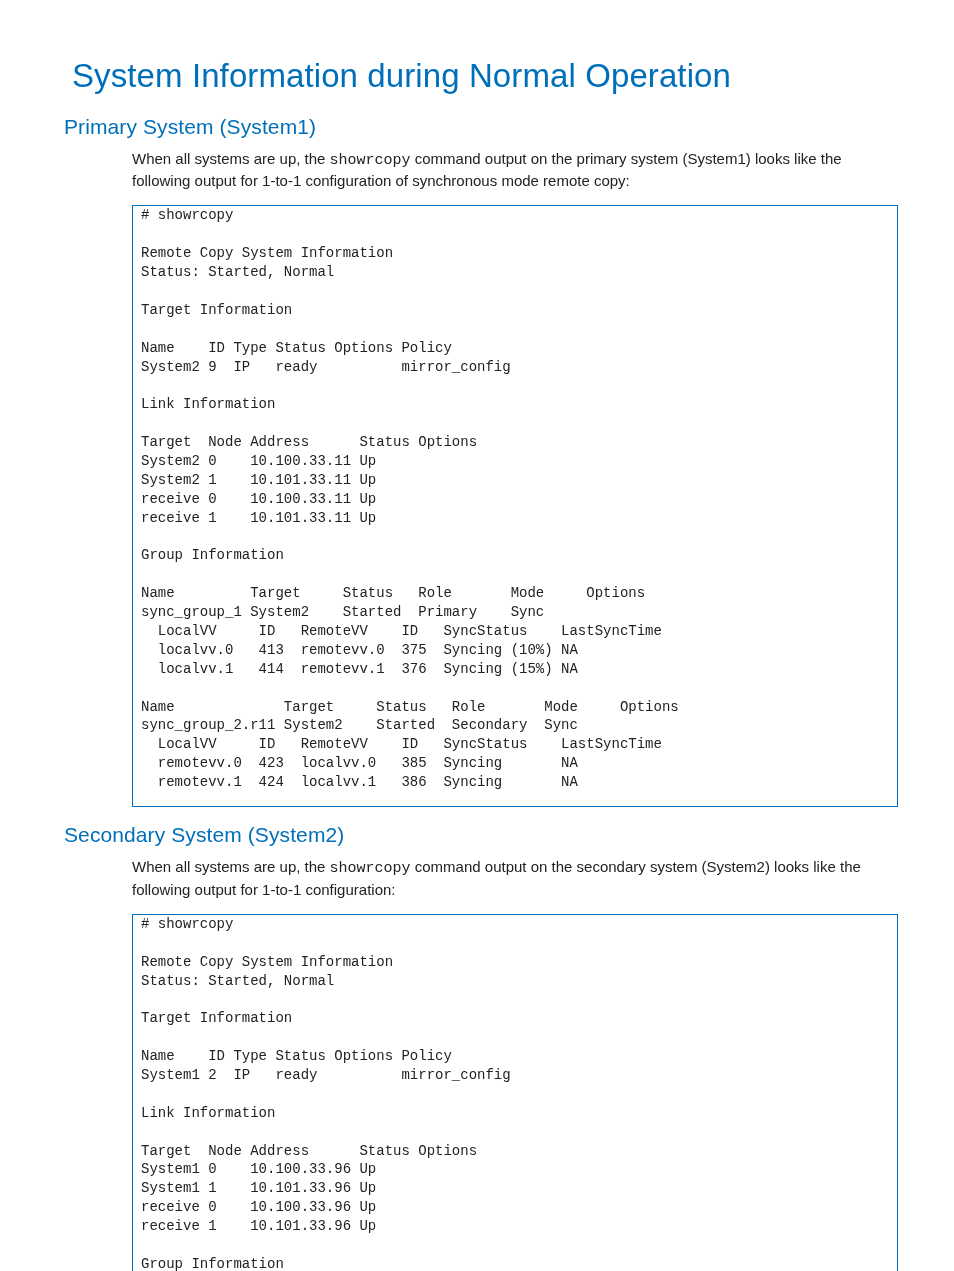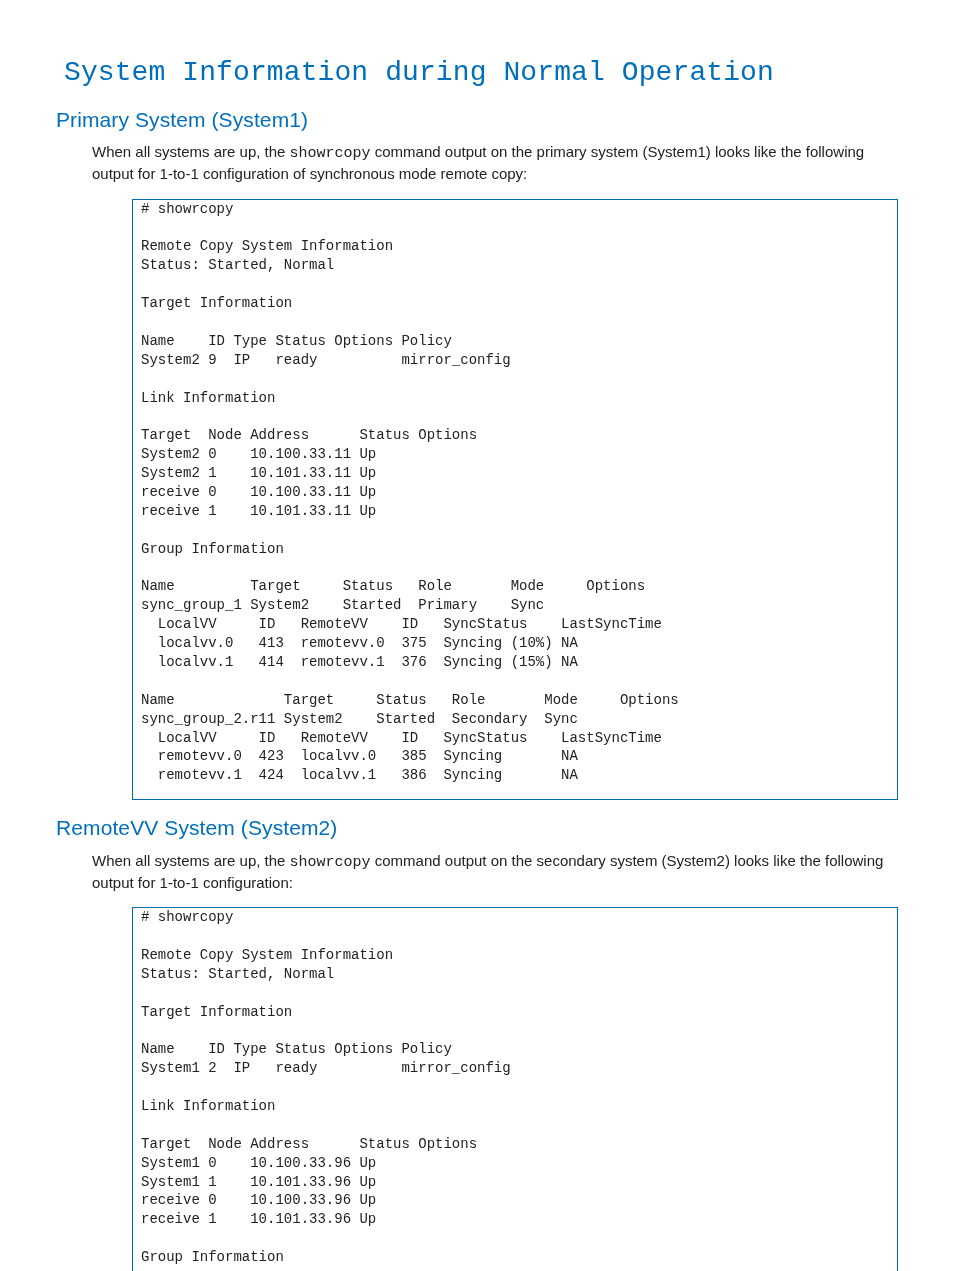--- a/index.html
+++ b/index.html
@@ -6,37 +6,37 @@
     font-family: Arial, Helvetica, sans-serif;
     font-size: 15px;
     line-height: 1.35;
     color: #222;
     margin: 0;
     padding: 54px 56px 30px 56px;
     width: 954px;
     box-sizing: border-box;
   }
   h1 {
-    font-family: Liberation Mono, monospace;
+    font-family: Liberation Sans, sans-serif;
     font-weight: 300;
     color: #006fba;
-    font-size: 28px;
-    margin: 0 0 14px 8px;
+    font-size: 33px;
+    margin: 0 0 14px 16px;
     letter-spacing: 0.1px;
   }
   h2 {
     font-family: "Futura", "Century Gothic", Arial, sans-serif;
     font-weight: 300;
     color: #006fba;
     font-size: 21px;
-    margin: 0 0 8px 0;
+    margin: 0 0 8px 8px;
     letter-spacing: 0.1px;
   }
   p.body {
-    margin: 0 0 14px 36px;
+    margin: 0 0 14px 76px;
   }
   .code-cmd {
     font-family: "Courier New", Courier, monospace;
     font-size: 15px;
   }
   pre.codebox {
     border: 1px solid #006fba;
     font-family: "Courier New", Courier, monospace;
     font-size: 14px;
     line-height: 1.35;
@@ -82,21 +82,21 @@
   LocalVV     ID   RemoteVV    ID   SyncStatus    LastSyncTime
   localvv.0   413  remotevv.0  375  Syncing (10%) NA
   localvv.1   414  remotevv.1  376  Syncing (15%) NA
 
 Name             Target     Status   Role       Mode     Options
 sync_group_2.r11 System2    Started  Secondary  Sync
   LocalVV     ID   RemoteVV    ID   SyncStatus    LastSyncTime
   remotevv.0  423  localvv.0   385  Syncing       NA
   remotevv.1  424  localvv.1   386  Syncing       NA</pre>
 
-<h2>RemoteVV System (System2)</h2>
+<h2>Secondary System (System2)</h2>
 
 <p class="body">
   <span>When all systems are up, the </span><span class="code-cmd">showrcopy</span><span> command output on the secondary system (System2) looks like the following output for 1-to-1 configuration:</span>
 </p>
 
 <pre class="codebox"># showrcopy
 
 Remote Copy System Information
 Status: Started, Normal
 

